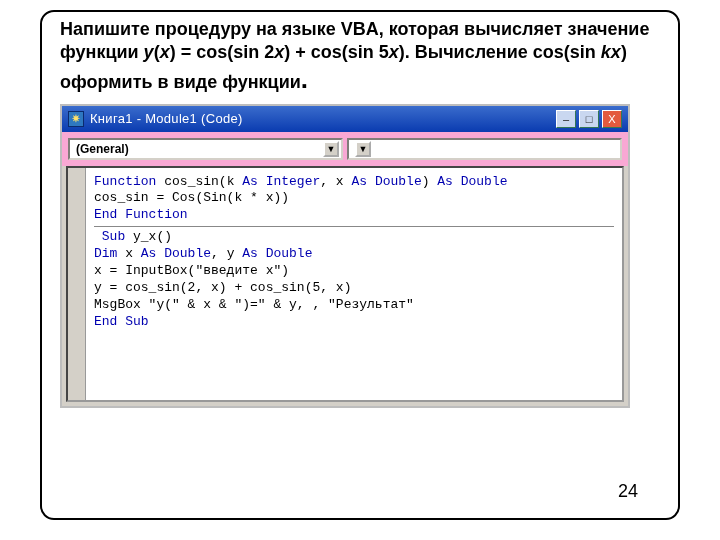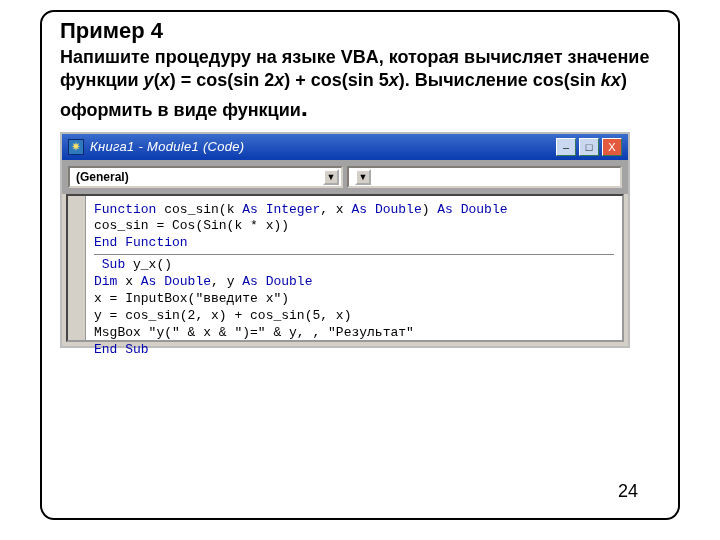--- a/index.html
+++ b/index.html
@@ -53,37 +53,37 @@
     font-size: 13px;
   }
   .app-icon {
     width: 16px; height: 16px;
     background: #2e78c0;
     border: 1px solid #0b2a6e;
     margin-right: 6px;
     display: inline-flex; align-items: center; justify-content: center;
     color: #ffe26b; font-size: 10px; font-weight: bold;
   }
-  .title-text { flex: 1; font-weight: normal; letter-spacing: .3px; font-style: italic; }
+  .title-text { flex: 1; font-weight: normal; letter-spacing: .3px; }
   .winbtns { display: flex; gap: 3px; }
   .winbtn {
     width: 20px; height: 18px;
     border: 1px solid #fff;
     border-right-color: #375; border-bottom-color: #375;
     display: flex; align-items: center; justify-content: center;
     font-size: 11px; font-family: sans-serif;
     background: #c9d7f0;
     color: #1a1a1a;
   }
   .winbtn.close { background: #e35a3e; color: #fff; }
   .dropdown-row {
     display: flex;
     gap: 4px;
     padding: 6px;
-    background: #a3a3a3;
+    background: #f9a8d4;
   }
   .dropdown {
     background: #fff;
     border: 2px inset #d4d0c8;
     height: 22px;
     display: flex; align-items: center;
     padding: 0 2px 0 6px;
     font-size: 12px;
     flex: 1;
   }
@@ -92,21 +92,21 @@
     width: 16px; height: 16px;
     background: #d4d0c8;
     border: 2px outset #fff;
     display: flex; align-items: center; justify-content: center;
     font-size: 9px; color: #000;
   }
   .code-area {
     background: #fff;
     border: 2px inset #999;
     margin: 0 4px 4px 4px;
-    height: 148px;
+    height: 236px;
     display: flex;
   }
   .gutter {
     width: 18px;
     background: #d4d0c8;
     border-right: 1px solid #999;
     display: flex; flex-direction: column;
   }
   .gutter .gbtn {
     width: 16px; height: 14px;
@@ -126,21 +126,20 @@
   .page-num {
     position: absolute;
     bottom: 16px; right: 40px;
     font-size: 18px;
   }
 </style>
 </head>
 <body>
 
 <div class="frame">
-  <div class="ex-title">Пример 4</div>
 
   <div class="task-text">
     <span>Напишите процедуру на языке VBA, которая вычисляет значение функции </span><span class="ital">y</span><span>(</span><span class="ital">x</span><span>) = cos(sin 2</span><span class="ital">x</span><span>) + cos(sin 5</span><span class="ital">x</span><span>). Вычисление cos(sin </span><span class="ital">kx</span><span>) оформить в виде функции</span><span class="big-dot">.</span>
   </div>
 
   <div class="ide">
     <div class="titlebar">
       <div class="app-icon">✷</div>
       <div class="title-text">Книга1 - Module1 (Code)</div>
       <div class="winbtns">

